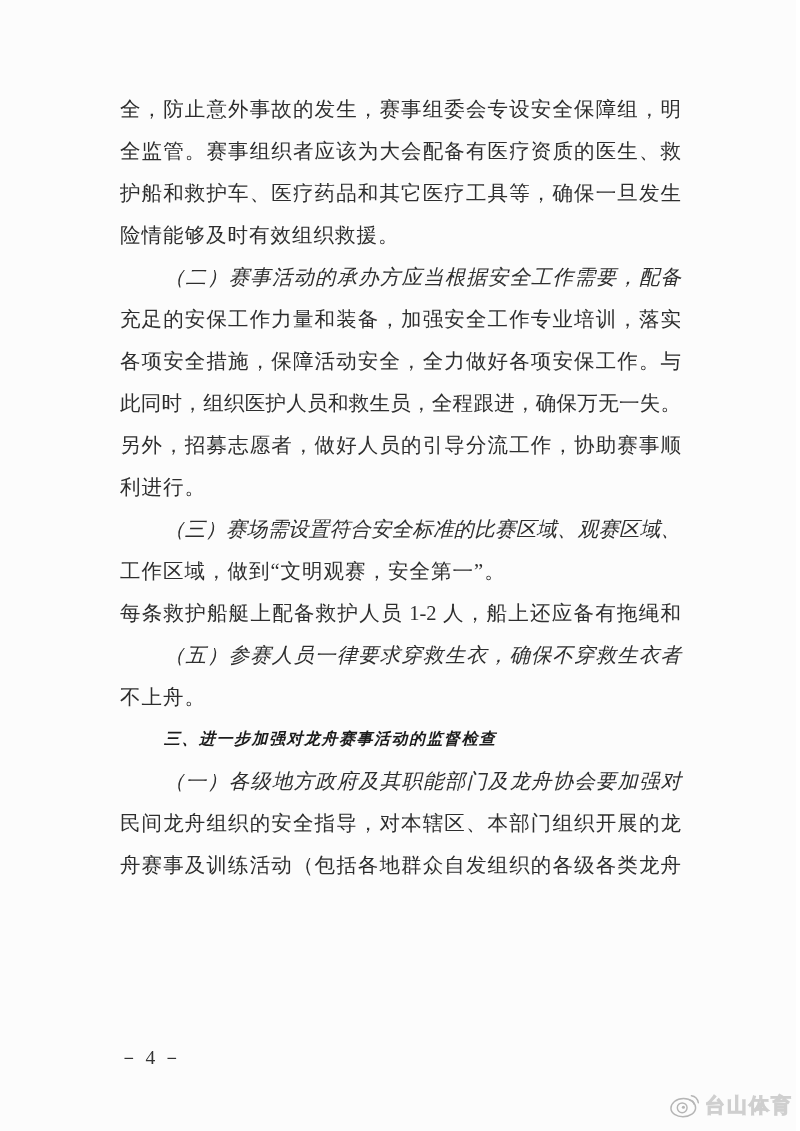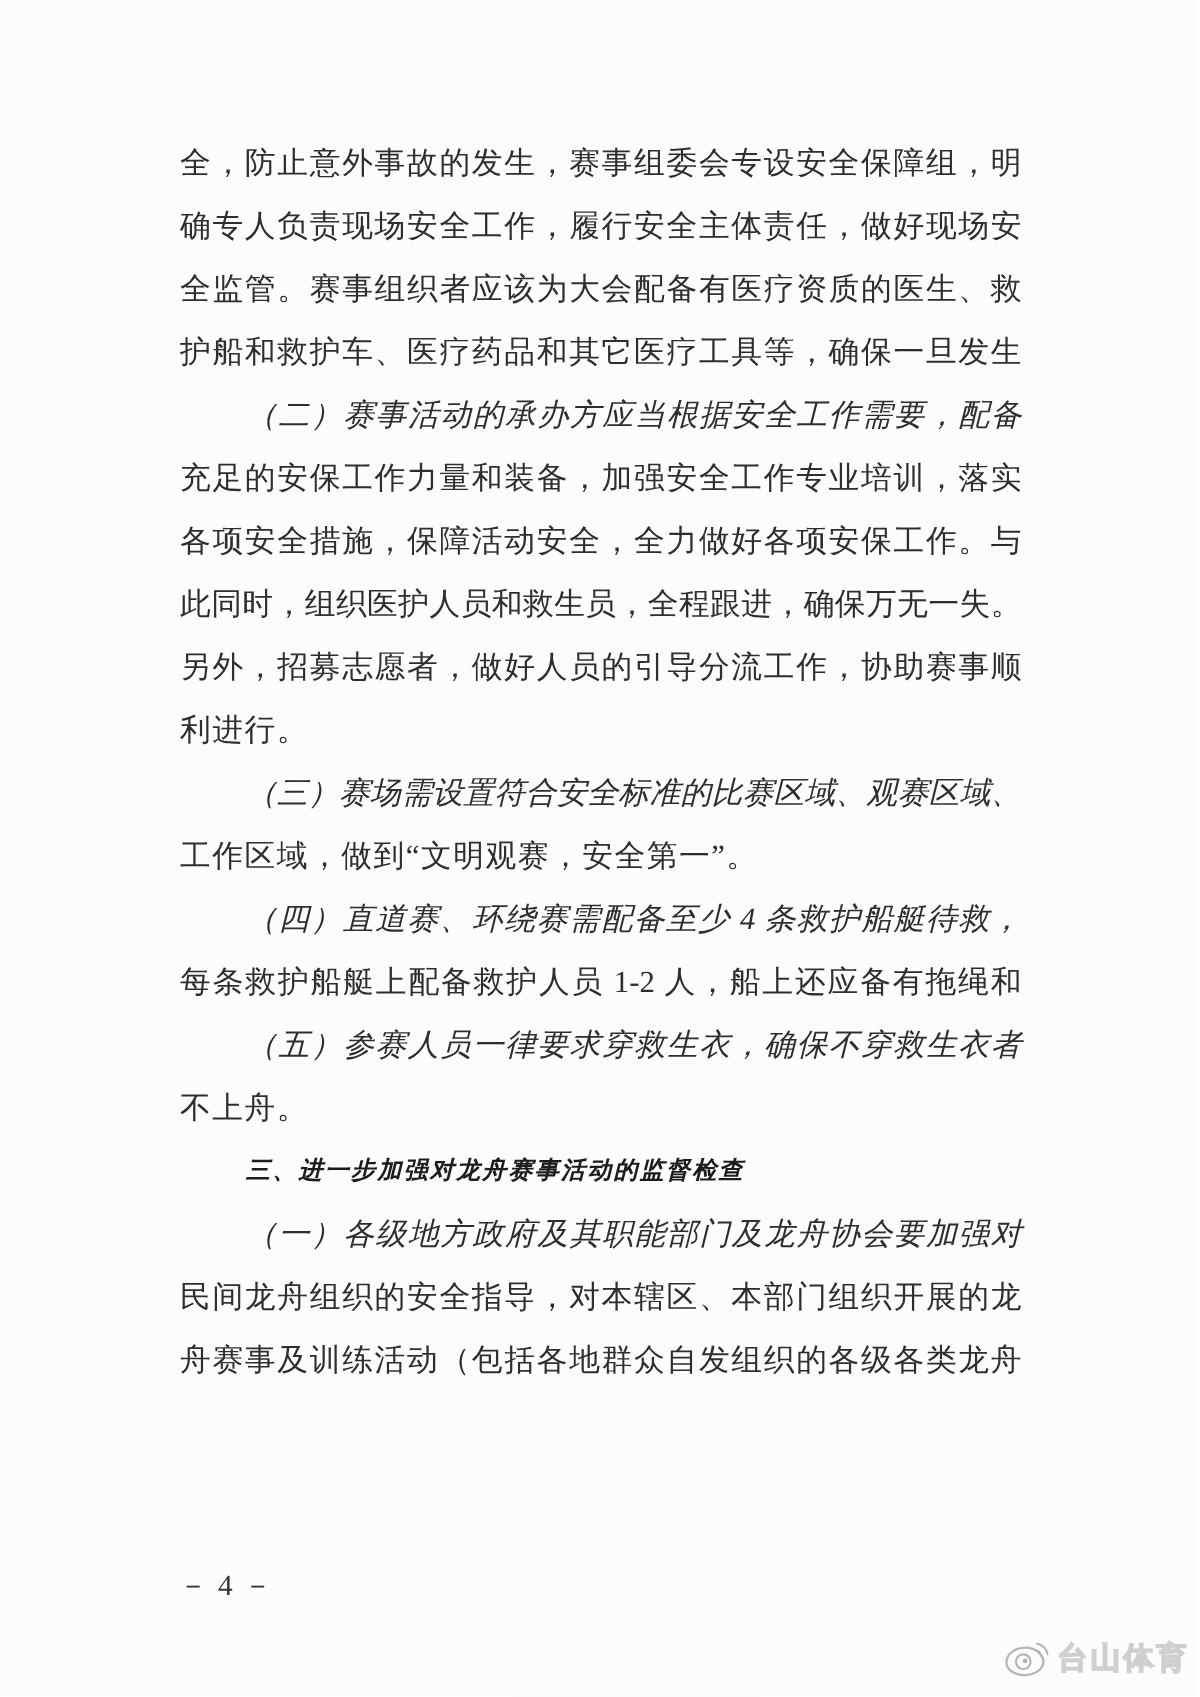--- a/index.html
+++ b/index.html
@@ -69,32 +69,31 @@
     letter-spacing: 2px;
   }
 </style>
 </head>
 <body>
 
 <div class="page">
 
   <div class="text-block" id="text-block">
       <div class="line fill">全，防止意外事故的发生，赛事组委会专设安全保障组，明</div>
-      <div class="line fill">确专人负责现场安全工作，履行安全主体责任，做好现场安</div>
       <div class="line fill">全监管。赛事组织者应该为大会配备有医疗资质的医生、救</div>
       <div class="line fill">护船和救护车、医疗药品和其它医疗工具等，确保一旦发生</div>
+      <div class="line end">险情能够及时有效组织救援。</div>
       <div class="line indent fill">（二）赛事活动的承办方应当根据安全工作需要，配备</div>
       <div class="line fill">充足的安保工作力量和装备，加强安全工作专业培训，落实</div>
       <div class="line fill">各项安全措施，保障活动安全，全力做好各项安保工作。与</div>
       <div class="line fill">此同时，组织医护人员和救生员，全程跟进，确保万无一失。</div>
       <div class="line fill">另外，招募志愿者，做好人员的引导分流工作，协助赛事顺</div>
       <div class="line end">利进行。</div>
       <div class="line indent fill">（三）赛场需设置符合安全标准的比赛区域、观赛区域、</div>
       <div class="line end">工作区域，做到“文明观赛，安全第一”。</div>
-      <div class="line indent fill">（四）直道赛、环绕赛需配备至少 4 条救护船艇待救，</div>
       <div class="line fill">每条救护船艇上配备救护人员 1-2 人，船上还应备有拖绳和</div>
       <div class="line indent fill">（五）参赛人员一律要求穿救生衣，确保不穿救生衣者</div>
       <div class="line end">不上舟。</div>
       <div class="line heading indent end">三、进一步加强对龙舟赛事活动的监督检查</div>
       <div class="line indent fill">（一）各级地方政府及其职能部门及龙舟协会要加强对</div>
       <div class="line fill">民间龙舟组织的安全指导，对本辖区、本部门组织开展的龙</div>
       <div class="line fill">舟赛事及训练活动（包括各地群众自发组织的各级各类龙舟</div>
     </div>
 
   <div class="page-number">－ 4 －</div>

